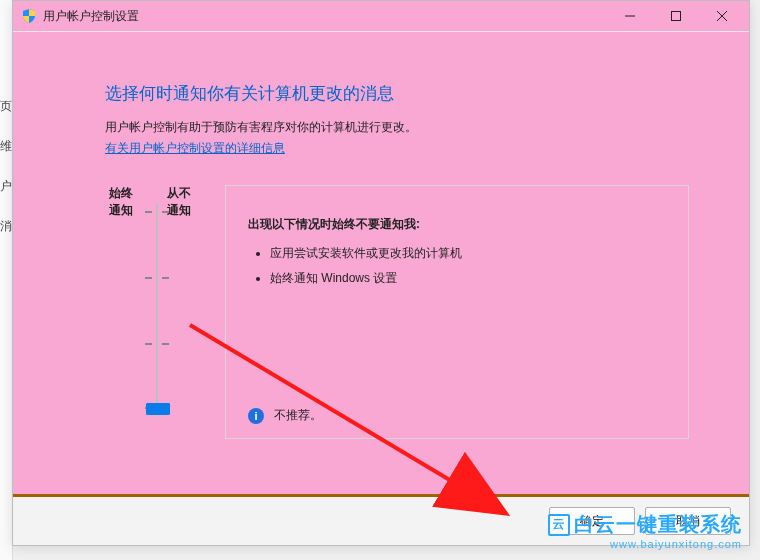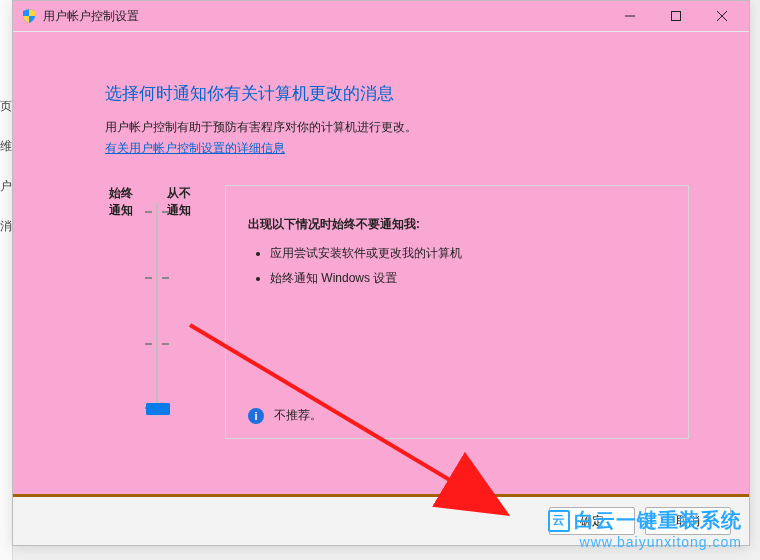--- a/index.html
+++ b/index.html
@@ -218,21 +218,21 @@
     display: flex;
     align-items: center;
     gap: 4px;
     justify-content: flex-end;
     text-shadow: 0 0 2px rgba(255,255,255,0.8);
   }
   .wm-square {
     width: 18px;height:18px;border:2px solid #2aa8ff;display:inline-flex;align-items:center;justify-content:center;font-size:12px;color:#2aa8ff;border-radius:2px;
   }
   .wm-sub {
-    font-size: 14px;
+    font-size: 11px;
     color: #43b4ff;
     letter-spacing: 1px;
   }
 </style>
 </head>
 <body>
 
 <div class="obscured-col">
   <div style="margin-top:86px">页</div>
   <div>维</div>

